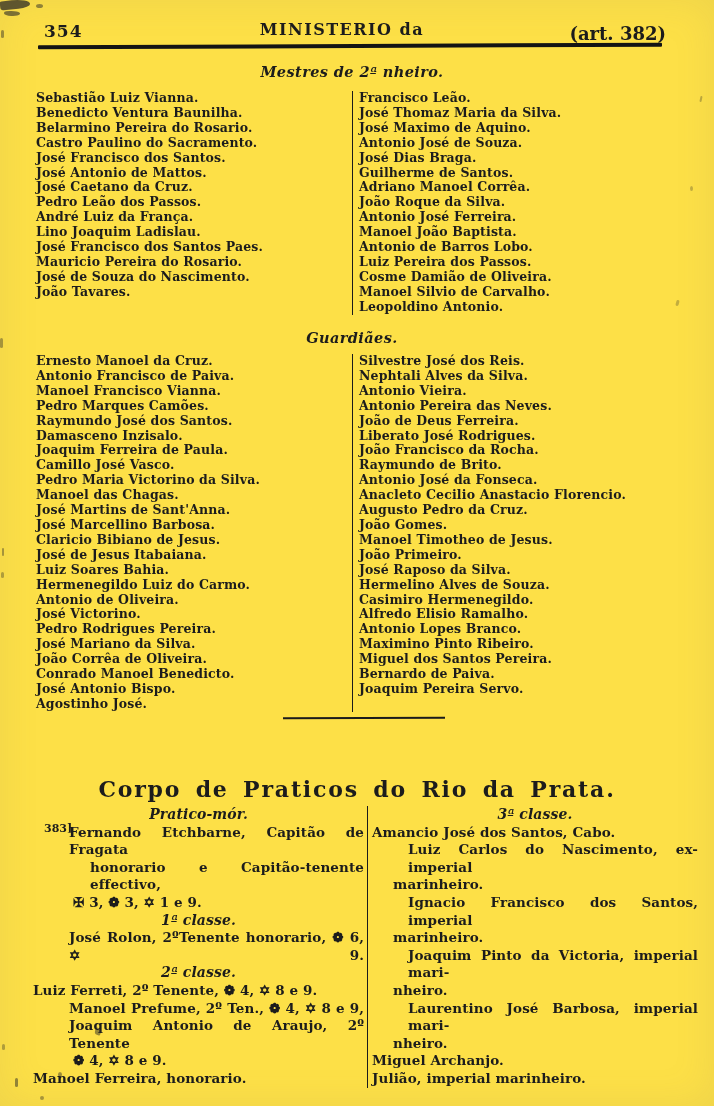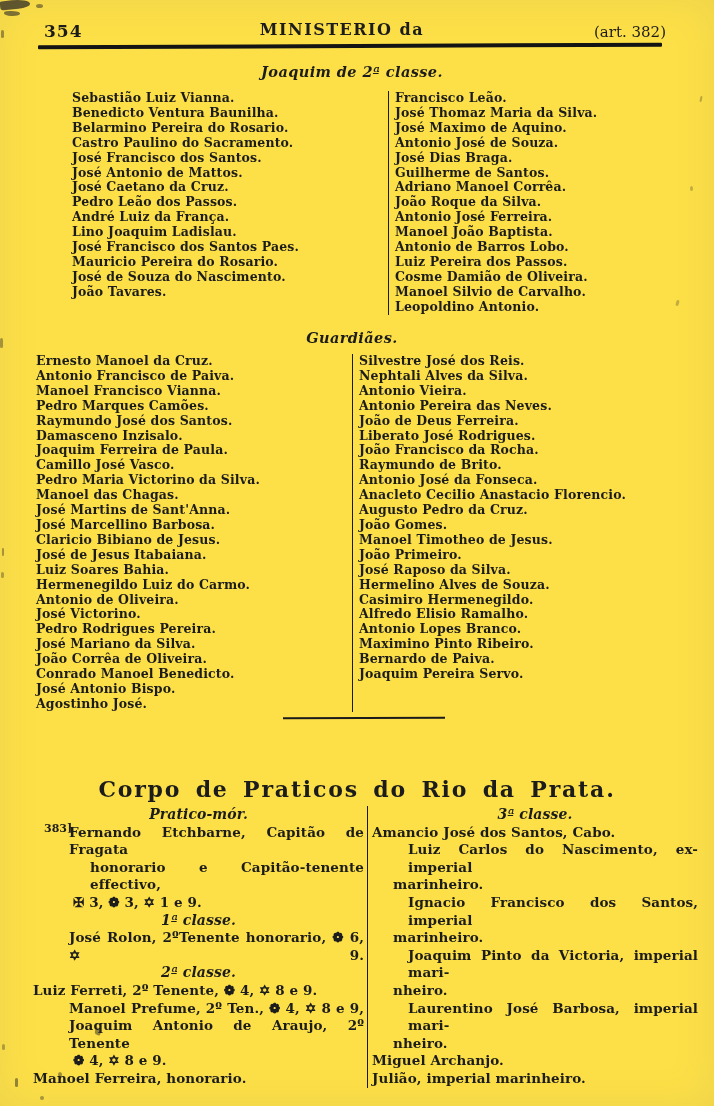--- a/index.html
+++ b/index.html
@@ -11,30 +11,30 @@
     background:#fde047;
     color:#1c1c1c;
     font-family:"DejaVu Serif","Liberation Serif",serif;
     overflow:hidden;
     box-shadow:inset 0 0 40px rgba(120,115,100,.12);
   }
   
   .hdr{position:absolute;top:18px;left:0;right:0;height:26px;}
   .pgnum{position:absolute;left:44px;top:3px;font-size:17px;font-weight:bold;letter-spacing:1px;}
   .hdr-title{position:absolute;left:0;right:30px;top:2px;text-align:center;font-size:16px;font-weight:bold;letter-spacing:1.5px;}
-  .hdr-art{position:absolute;right:48px;top:5px;font-size:15px;font-weight:400;}
+  .hdr-art{position:absolute;right:48px;top:5px;font-size:18px;font-weight:700;}
   .hdr-rule{position:absolute;top:44px;left:38px;width:624px;height:3.5px;background:#141414;transform:rotate(-0.25deg);border-radius:1px;}
   
   .sec-heading{position:absolute;left:0;right:10px;text-align:center;font-style:italic;font-weight:600;font-size:14.5px;letter-spacing:.4px;}
   .h-mestres{top:63px;}
   .h-guard{top:329px;}
   
   .cols{position:absolute;left:0;right:0;display:flex;align-items:stretch;}
   .cols .line{line-height:14.9px;font-size:12.5px;font-weight:bold;letter-spacing:.15px;white-space:nowrap;}
-  .b-mestres{top:91px;padding-left:36px;}
+  .b-mestres{top:91px;}
   .b-guard{top:354px;}
   .col-l{width:352px;box-sizing:border-box;padding-left:36px;}
   .col-r{flex:1;box-sizing:border-box;border-left:1.5px solid #1b1b1b;padding-left:6px;}
   .short-rule{position:absolute;top:717px;left:283px;width:162px;height:2px;background:#1b1b1b;transform:rotate(-0.2deg);}
   
   .corpo-hdr{position:absolute;top:776px;left:0;right:0;height:22px;}
   .corpo-label{position:absolute;left:44px;top:2px;font-size:11px;font-weight:600;margin-top:44px;}
   .corpo-title{position:absolute;left:0;right:0;top:0;text-align:center;font-size:22px;font-weight:bold;letter-spacing:1.8px;word-spacing:5px;}
   .b-corpo{top:806px;align-items:flex-end;}
   .b-corpo .line{line-height:17.6px;font-size:13.5px;font-weight:600;letter-spacing:.1px;white-space:normal;}
@@ -68,21 +68,21 @@
 
 <div class="page">
 
   <div class="hdr">
     <span class="pgnum">354</span>
     <span class="hdr-title">MINISTERIO da</span>
     <span class="hdr-art">(art. 382)</span>
   </div>
   <div class="hdr-rule"></div>
 
-  <div class="sec-heading h-mestres">Joaquim de 2ª classe.</div>
+  <div class="sec-heading h-mestres">Mestres de 2ª nheiro.</div>
   <div class="cols b-mestres">
     <div class="col-l">
         <div class="line">Sebastião Luiz Vianna.</div>
         <div class="line">Benedicto Ventura Baunilha.</div>
         <div class="line">Belarmino Pereira do Rosario.</div>
         <div class="line">Castro Paulino do Sacramento.</div>
         <div class="line">José Francisco dos Santos.</div>
         <div class="line">José Antonio de Mattos.</div>
         <div class="line">José Caetano da Cruz.</div>
         <div class="line">Pedro Leão dos Passos.</div>
@@ -154,20 +154,21 @@
         <div class="line">Augusto Pedro da Cruz.</div>
         <div class="line">João Gomes.</div>
         <div class="line">Manoel Timotheo de Jesus.</div>
         <div class="line">João Primeiro.</div>
         <div class="line">José Raposo da Silva.</div>
         <div class="line">Hermelino Alves de Souza.</div>
         <div class="line">Casimiro Hermenegildo.</div>
         <div class="line">Alfredo Elisio Ramalho.</div>
         <div class="line">Antonio Lopes Branco.</div>
         <div class="line">Maximino Pinto Ribeiro.</div>
+        <div class="line">Miguel dos Santos Pereira.</div>
         <div class="line">Bernardo de Paiva.</div>
         <div class="line">Joaquim Pereira Servo.</div>
       </div>
   </div>
 
   <div class="short-rule"></div>
 
   <div class="corpo-hdr">
     <span class="corpo-label">383]</span>
     <span class="corpo-title">Corpo de Praticos do Rio da Prata.</span>

